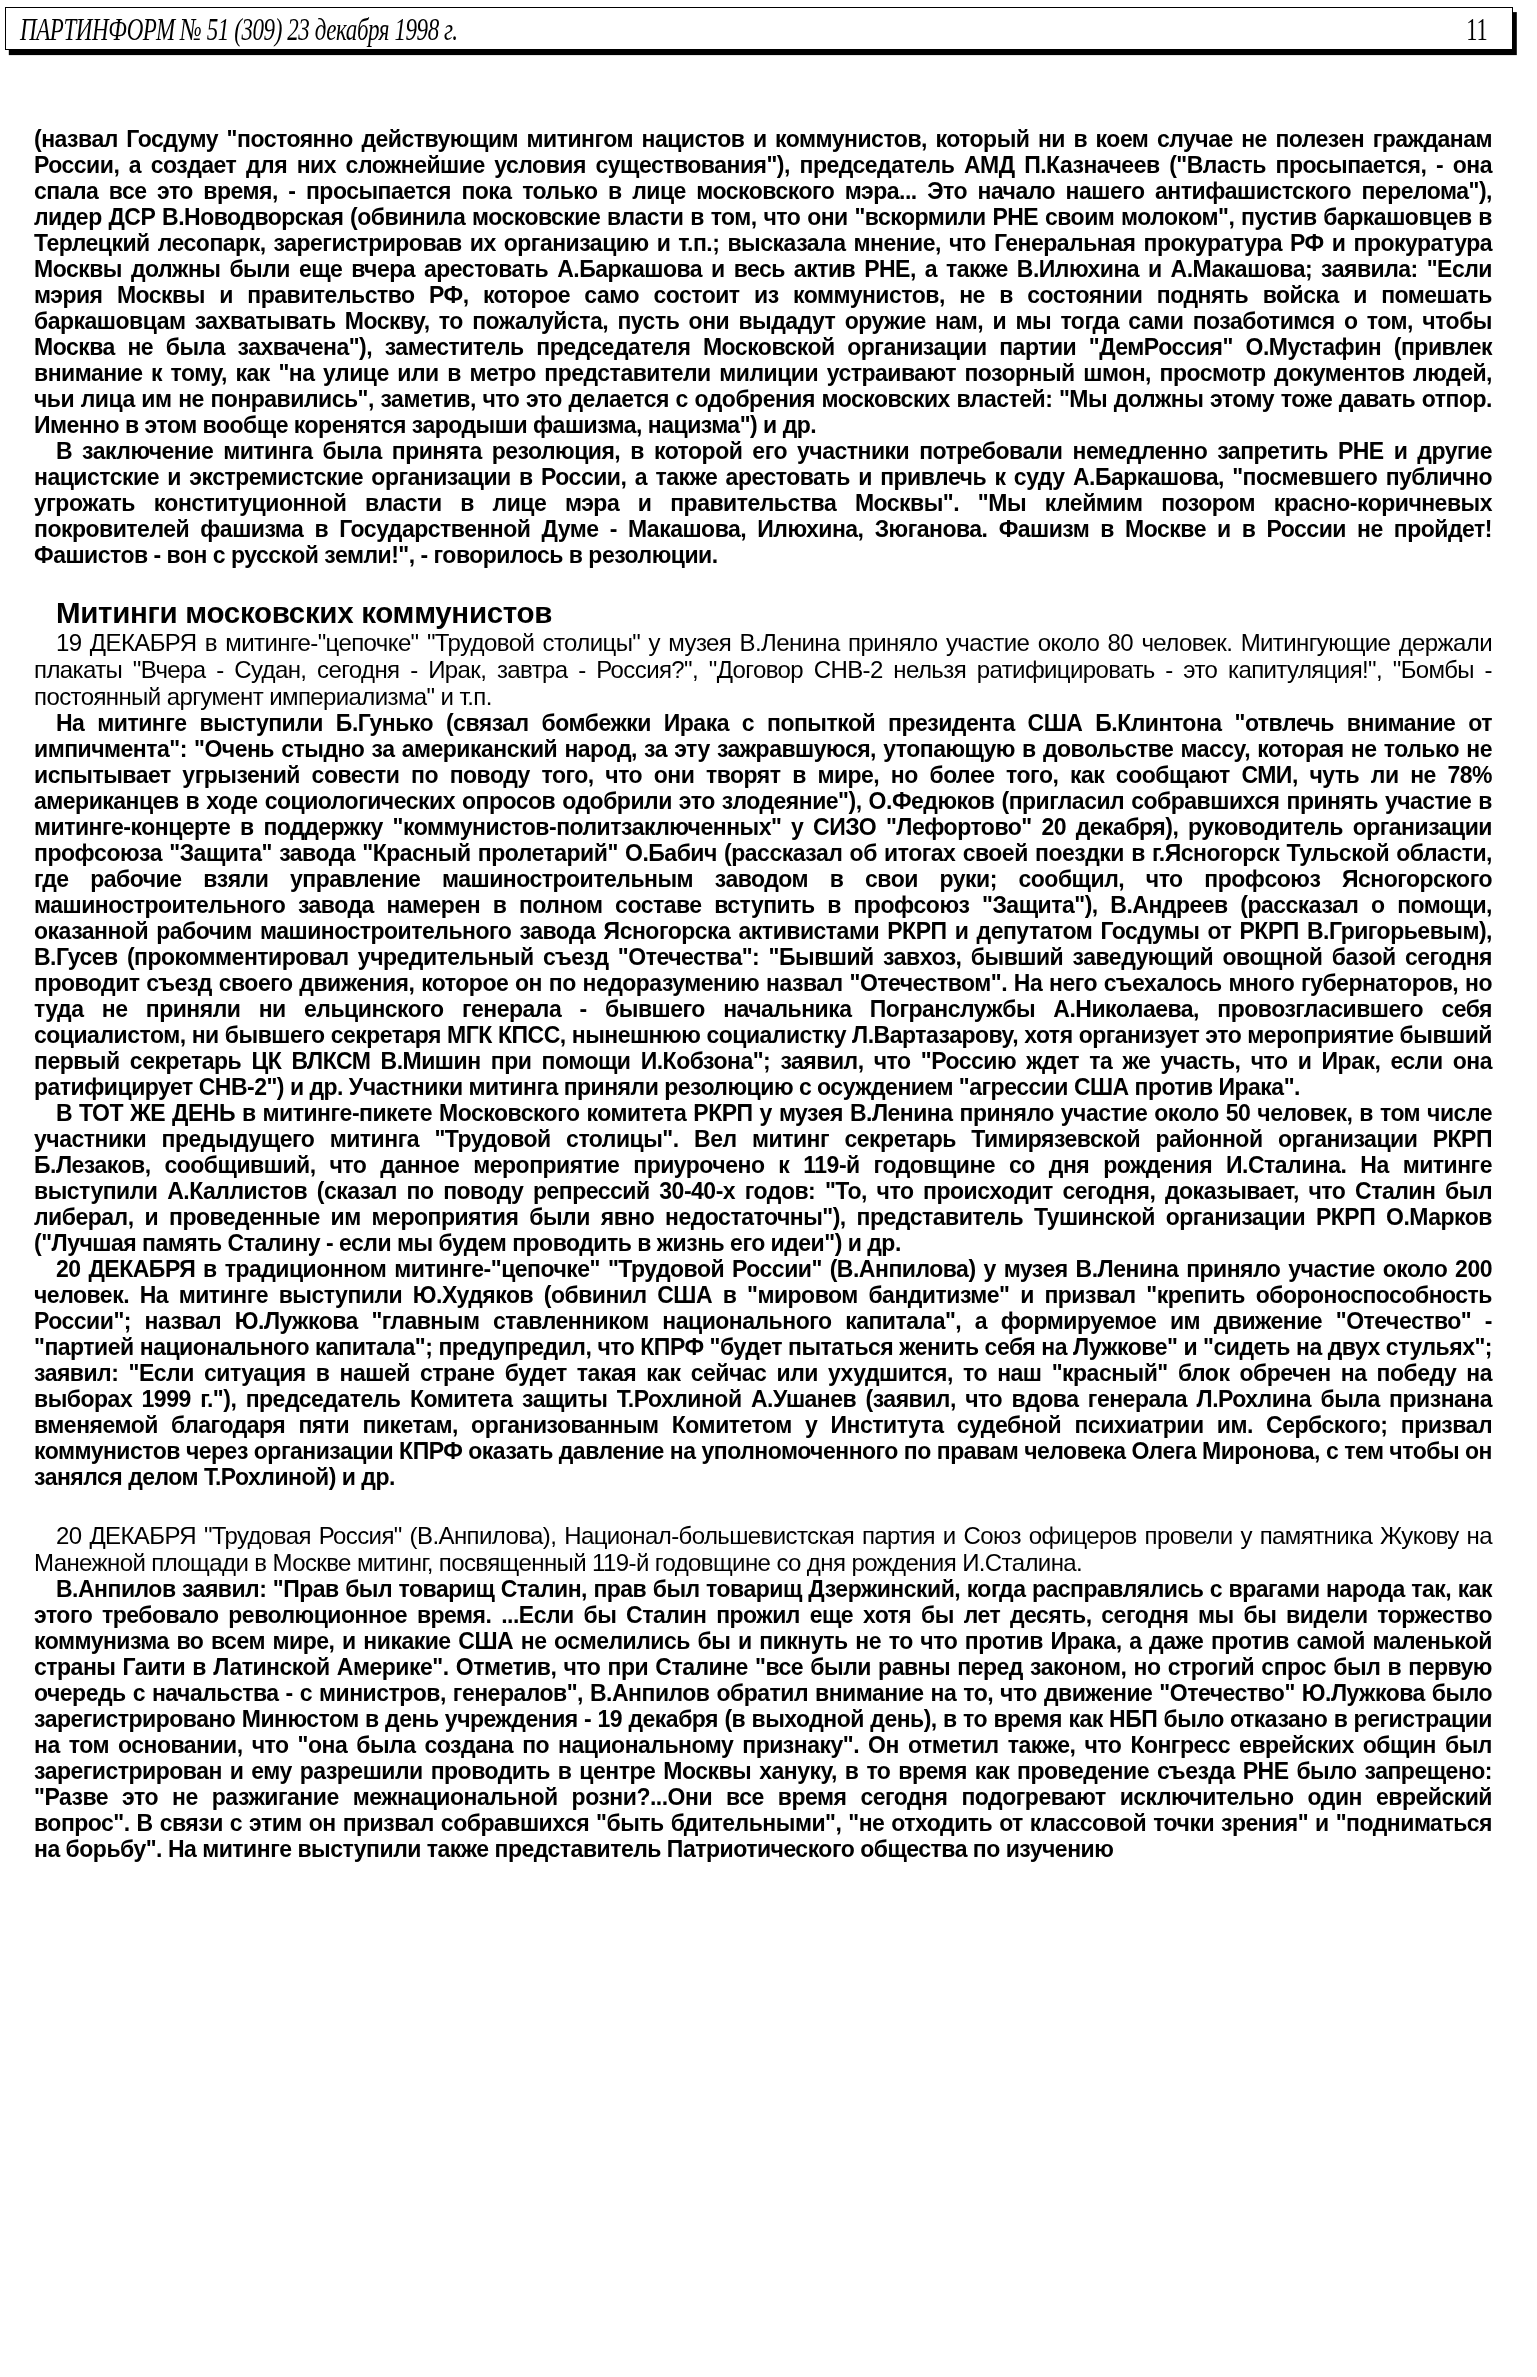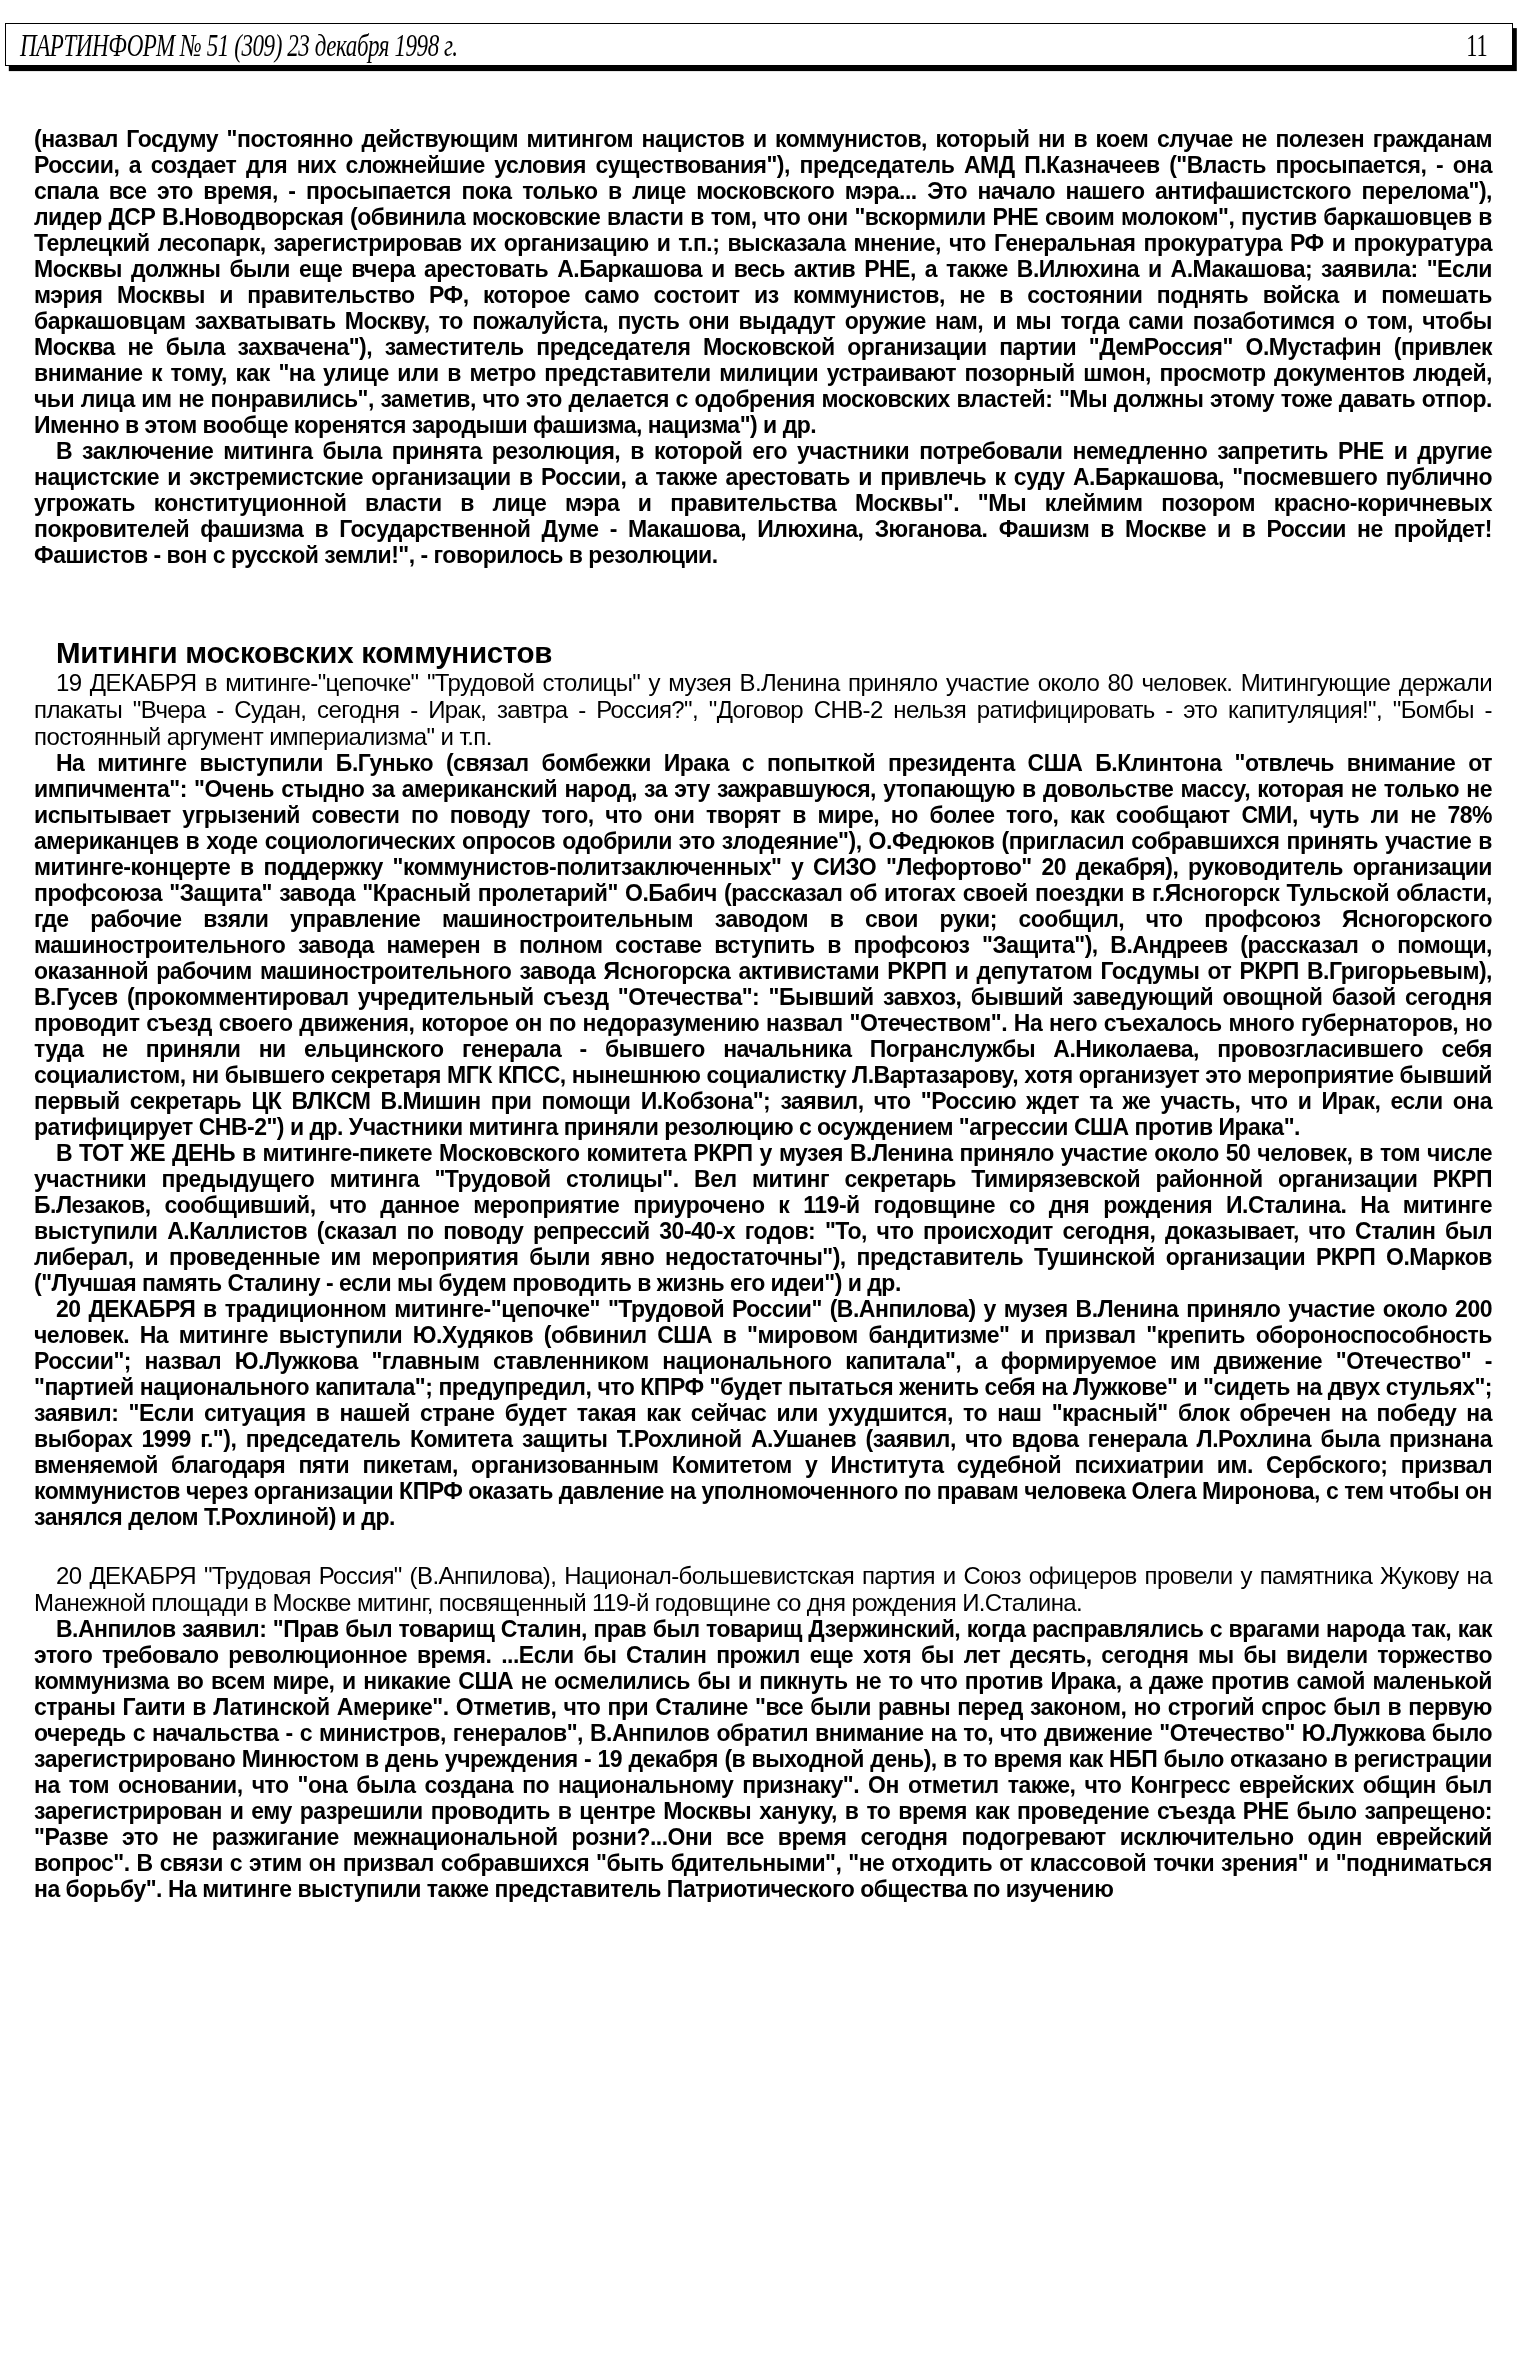--- a/index.html
+++ b/index.html
@@ -1,34 +1,34 @@
 <!DOCTYPE html>
 <html style="font-size:10.2px"><head>
   <meta charset="utf-8">
   <style>
     html, body { margin:0; padding:0; background:#ffffff; }
     body { width:1537px; height:2377px; position:relative; overflow:hidden; font-family:"Liberation Sans", sans-serif; color:#000; }
     .header-box {
-      position:absolute; left:5.1px; top:23px; width:1506px; height:41px;
+      position:absolute; left:5.1px; top:7px; width:1506px; height:41px;
       border:1.9px solid #000; box-shadow:3.8px 5.1px 0 #000; background:#fff;
     }
     .header-title {
       position:absolute; left:14px; top:2.6px; font-family:"Liberation Serif", serif; font-style:italic;
       font-size:32px; letter-spacing:-0.6px; transform:scaleX(0.72); transform-origin:left center; white-space:nowrap; line-height:36px;
     }
     .header-page {
       position:absolute; right:24px; top:2.6px; font-family:"Liberation Serif", serif; font-size:32px; line-height:36px;
       transform:scaleX(0.7); transform-origin:right center;
     }
     .content { position:absolute; left:34px; top:126px; width:1458px; }
     p { margin:0; text-align:justify; }
     .b { font-weight:bold; font-size:23px; line-height:26px; letter-spacing:-0.5px; }
     .n { font-weight:normal; font-size:24px; line-height:27px; letter-spacing:-0.6px; }
     .ind { text-indent:22px; }
-    .sec-title { font-weight:bold; font-size:29.5px; line-height:33px; margin-left:22px; letter-spacing:-0.3px;margin-top:40px; }
+    .sec-title { font-weight:bold; font-size:29.5px; line-height:33px; margin-left:22px; letter-spacing:-0.3px; }
     .gap1 { height:28px; }
     .gap2 { height:32px; }
   </style>
 </head>
 <body>
 
 <div class="header-box">
   <div class="header-title">ПАРТИНФОРМ № 51 (309) 23 декабря 1998 г.</div>
   <div class="header-page">11</div>
 </div>

